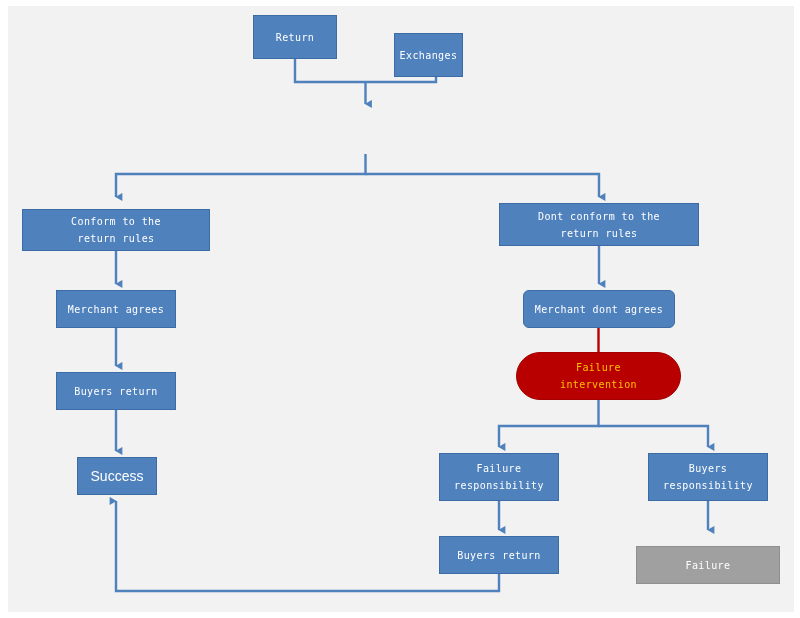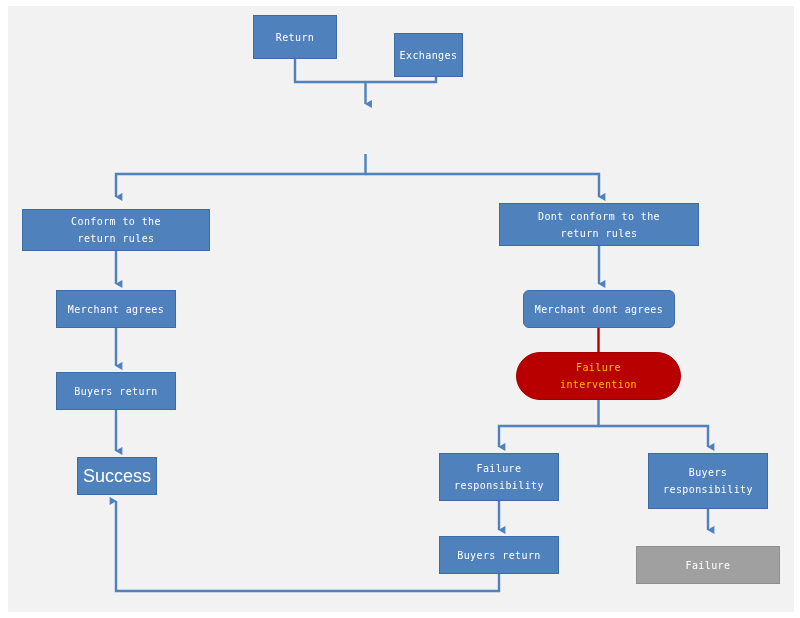--- a/index.html
+++ b/index.html
@@ -54,21 +54,21 @@
     margin-top: 10px;
   }
   .node.pill {
     background: #b90000;
     border: 1px solid #a50000;
     border-radius: 26px;
     color: #ffc000;
   }
   .node.sans {
     font-family: "Liberation Sans", sans-serif;
-    font-size: 18px;
+    font-size: 14px;
     letter-spacing: 0;
   }
 </style>
 </head>
 <body>
 
 <div id="canvas">
   <div id="board"></div>
 
   <svg id="wires" viewBox="0 0 800 618">
@@ -127,19 +127,19 @@
   <div class="node" style="left:56px; top:372px; width:120px; height:38px;">Buyers return</div>
 
   <div class="node pill" style="left:516px; top:352px; width:165px; height:48px;">Failure
 intervention</div>
 
   <div class="node sans" style="left:77px; top:457px; width:80px; height:38px;">Success</div>
 
   <div class="node" style="left:439px; top:453px; width:120px; height:48px;">Failure
 responsibility</div>
 
-  <div class="node" style="left:648px; top:453px; width:120px; height:56px;">Buyers
+  <div class="node" style="left:648px; top:453px; width:120px; height:48px;">Buyers
 responsibility</div>
 
   <div class="node" style="left:439px; top:536px; width:120px; height:38px;">Buyers return</div>
 
   <div class="node gray" style="left:636px; top:536px; width:144px; height:38px;">Failure</div>
 </div>
 
 </body></html>

